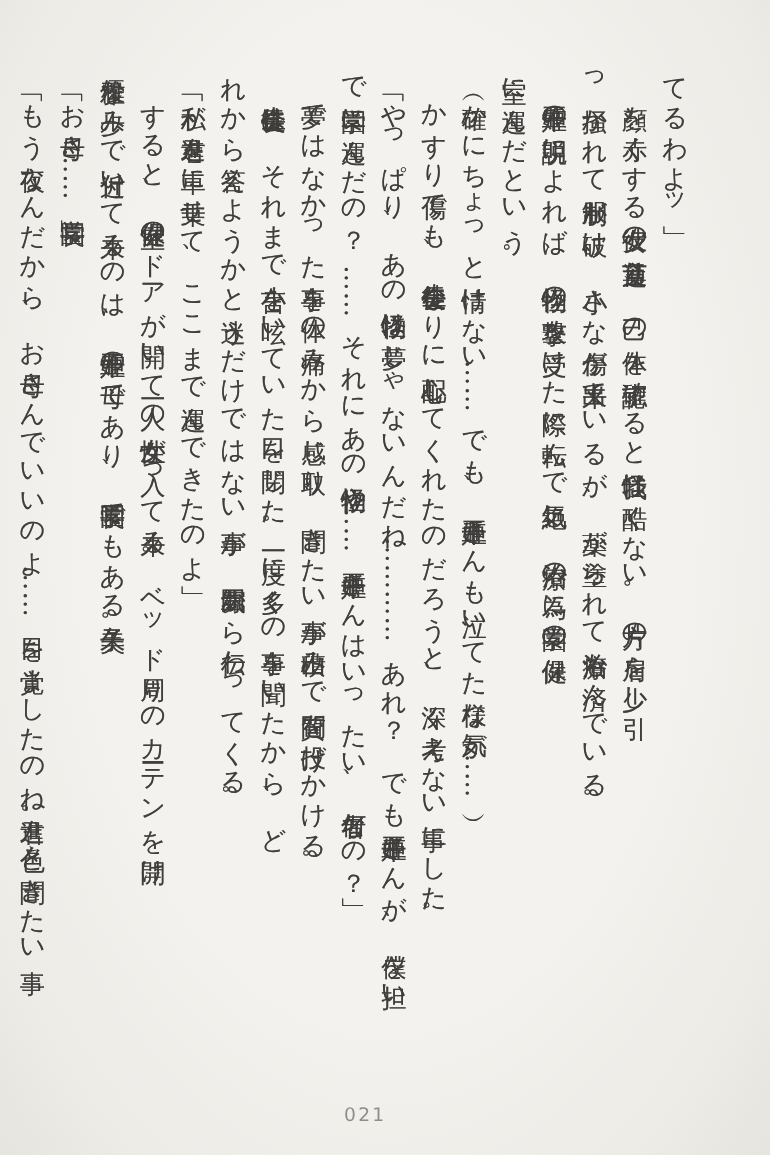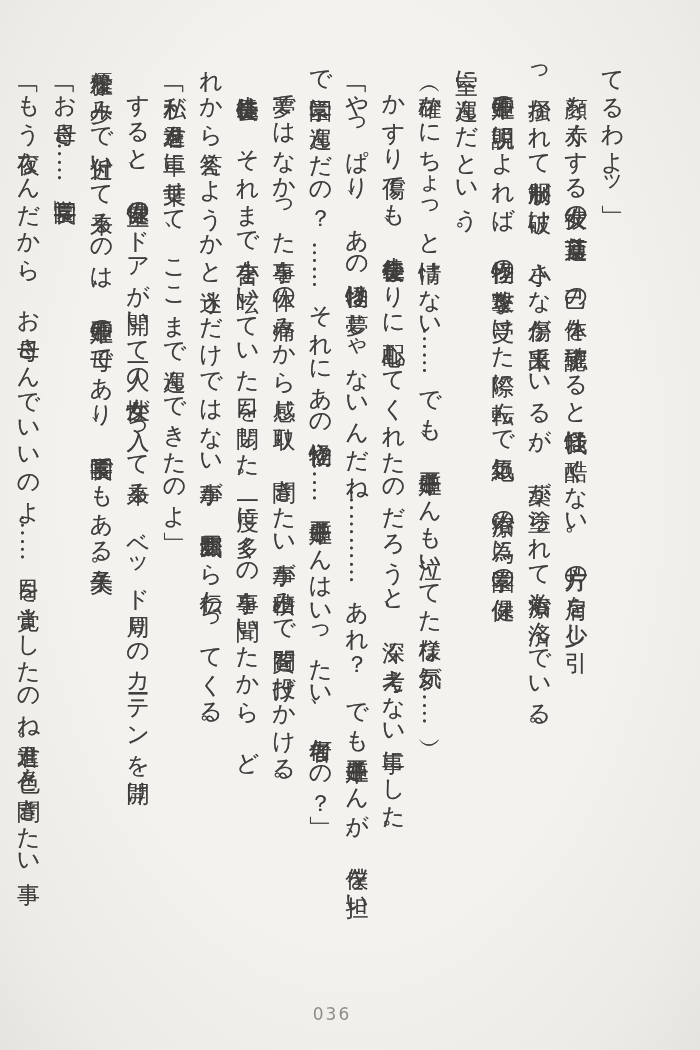--- a/index.html
+++ b/index.html
@@ -66,14 +66,14 @@
       <div class="col">で学園に運んだの？　……それにあの怪物や……千亜姫さんはいったい、何者なの？」</div>
       <div class="col indent">夢ではなかった事を体の痛みから感じ取り、聞きたい事が山積みで質問を投げかける。</div>
       <div class="col indent">生徒会長は、それまで小言を呟いていた口を閉じた。一度に多くの事を聞いたから、ど</div>
       <div class="col">れから答えようかと迷うだけではない事が、雰囲気から伝わってくる。</div>
       <div class="col indent">「私が進君を車に乗せて、ここまで運んできたのよ」</div>
       <div class="col indent">すると、保健室のドアが開いて一人の女性が入って来る。ベッド周りのカーテンを開け</div>
       <div class="col">優雅な歩みで近付いて来るのは、千亜姫の母であり、学園長でもある久美子。</div>
       <div class="col indent">「お母さ……学園長」</div>
       <div class="col indent">「もう夜なんだから、お母さんでいいのよ……目を覚ましたのね進君。色々と聞きたい事</div>
     </div>
-  <div class="page-number">036</div>
+  <div class="page-number">021</div>
 </div>
 
 </body></html>

